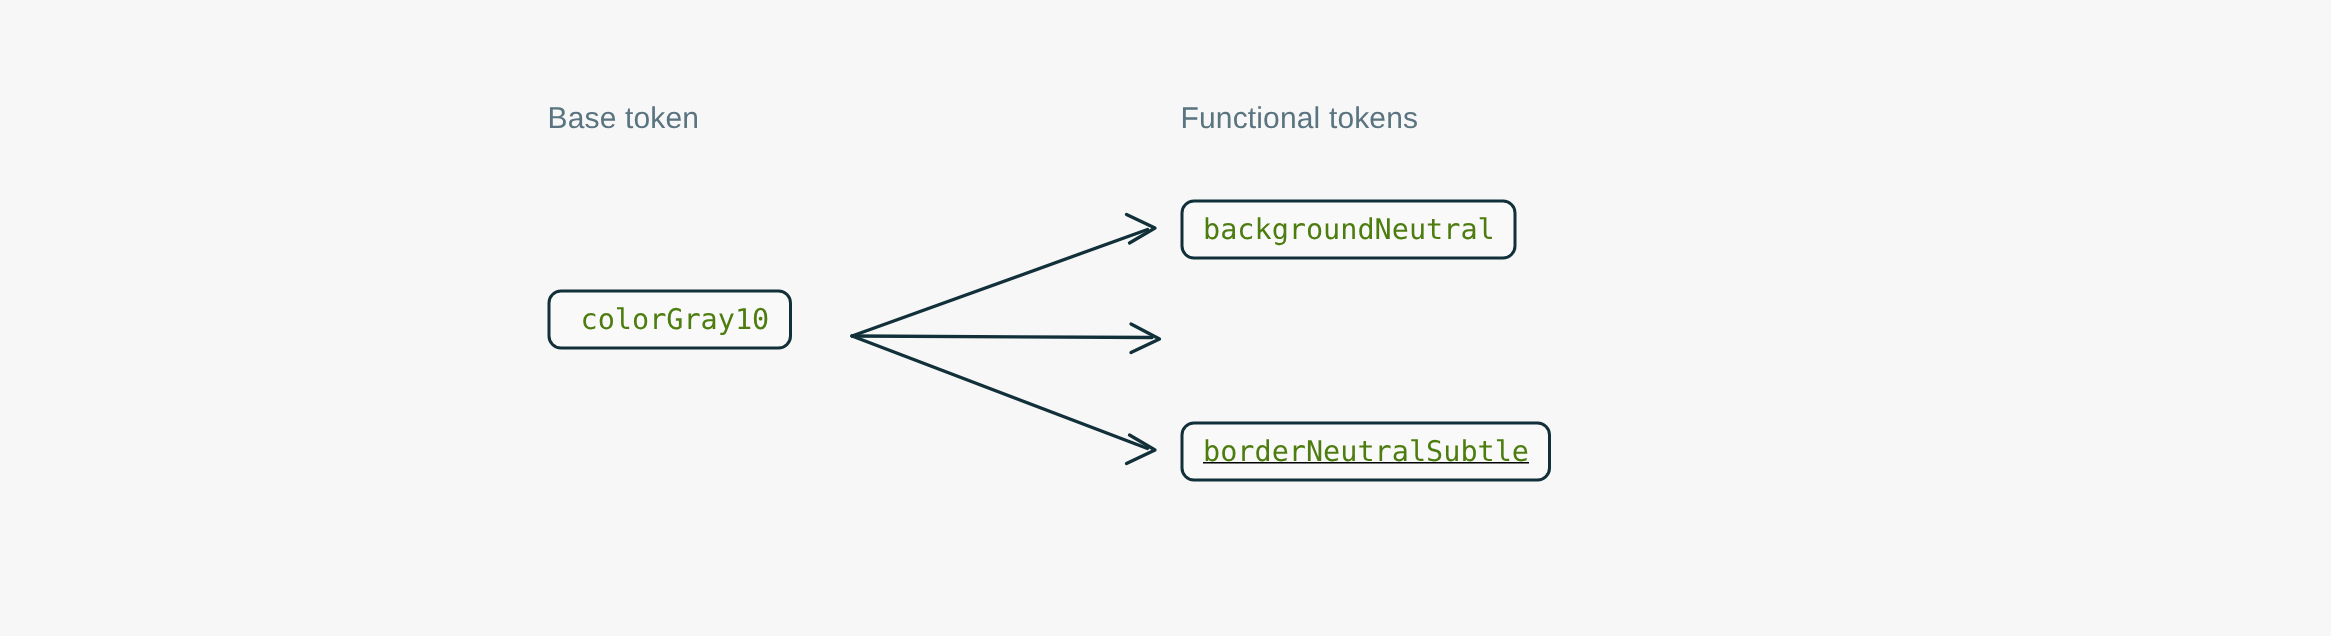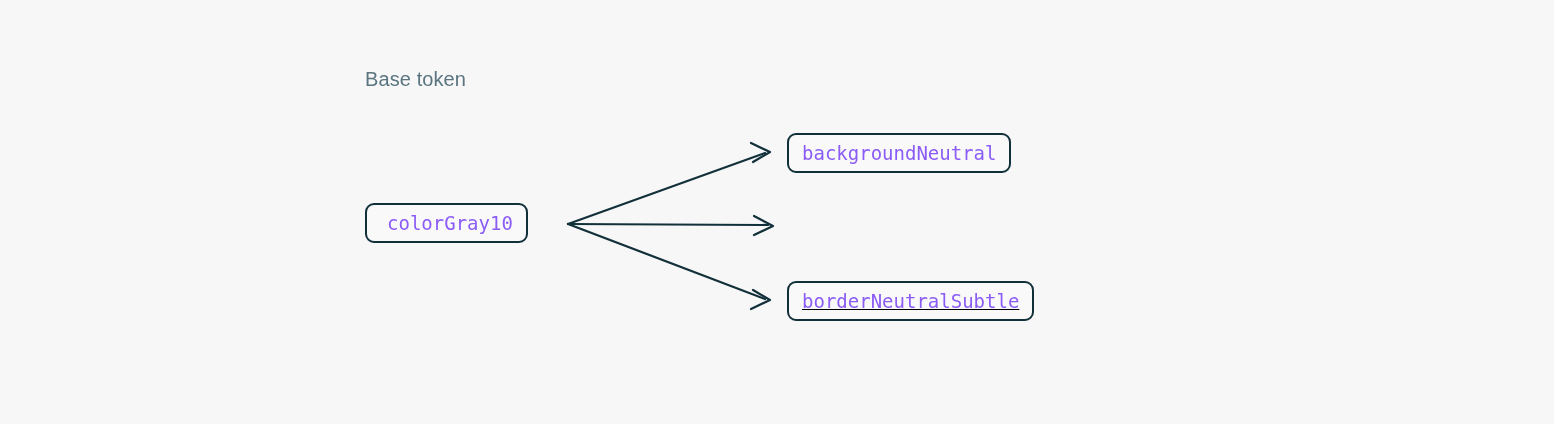--- a/index.html
+++ b/index.html
@@ -39,46 +39,47 @@
     background: #f9f9f9;
     display: flex;
     align-items: center;
     justify-content: center;
     padding: 0 13px;
   }
   .token-label {
     font-family: "DejaVu Sans Mono", "Liberation Mono", monospace;
     font-size: 19px;
     line-height: 1;
-    color: #8b5cf6;
+    color: #4d7c0f;
     white-space: nowrap;
     letter-spacing: 0px;
   }
 
-  #box-base      { left: 365px;  top: 203px; padding-left: 20px; }
+  #box-base      { left: 365px;  top: 193px; padding-left: 20px; }
   #box-func-0    { left: 787px;  top: 133px; }
   #box-func-1    { left: 787px;  top: 207px; }
   #box-func-2    { left: 787px;  top: 281px; text-decoration: underline; }
 
   #arrows {
     position: absolute;
     left: 0;
     top: 0;
     width: 1554px;
     height: 424px;
     pointer-events: none;
   }
 </style>
 </head>
 <body>
 
 <div id="diagram">
 
   <div class="col-heading" id="heading-base">Base token</div>
 
+  <div class="col-heading" id="heading-func">Functional tokens</div>
 
   <div class="token-box" id="box-base">
     <span class="token-label">colorGray10</span>
   </div>
 
   <div class="token-box" id="box-func-0">
     <span class="token-label">backgroundNeutral</span>
   </div>
 
 

